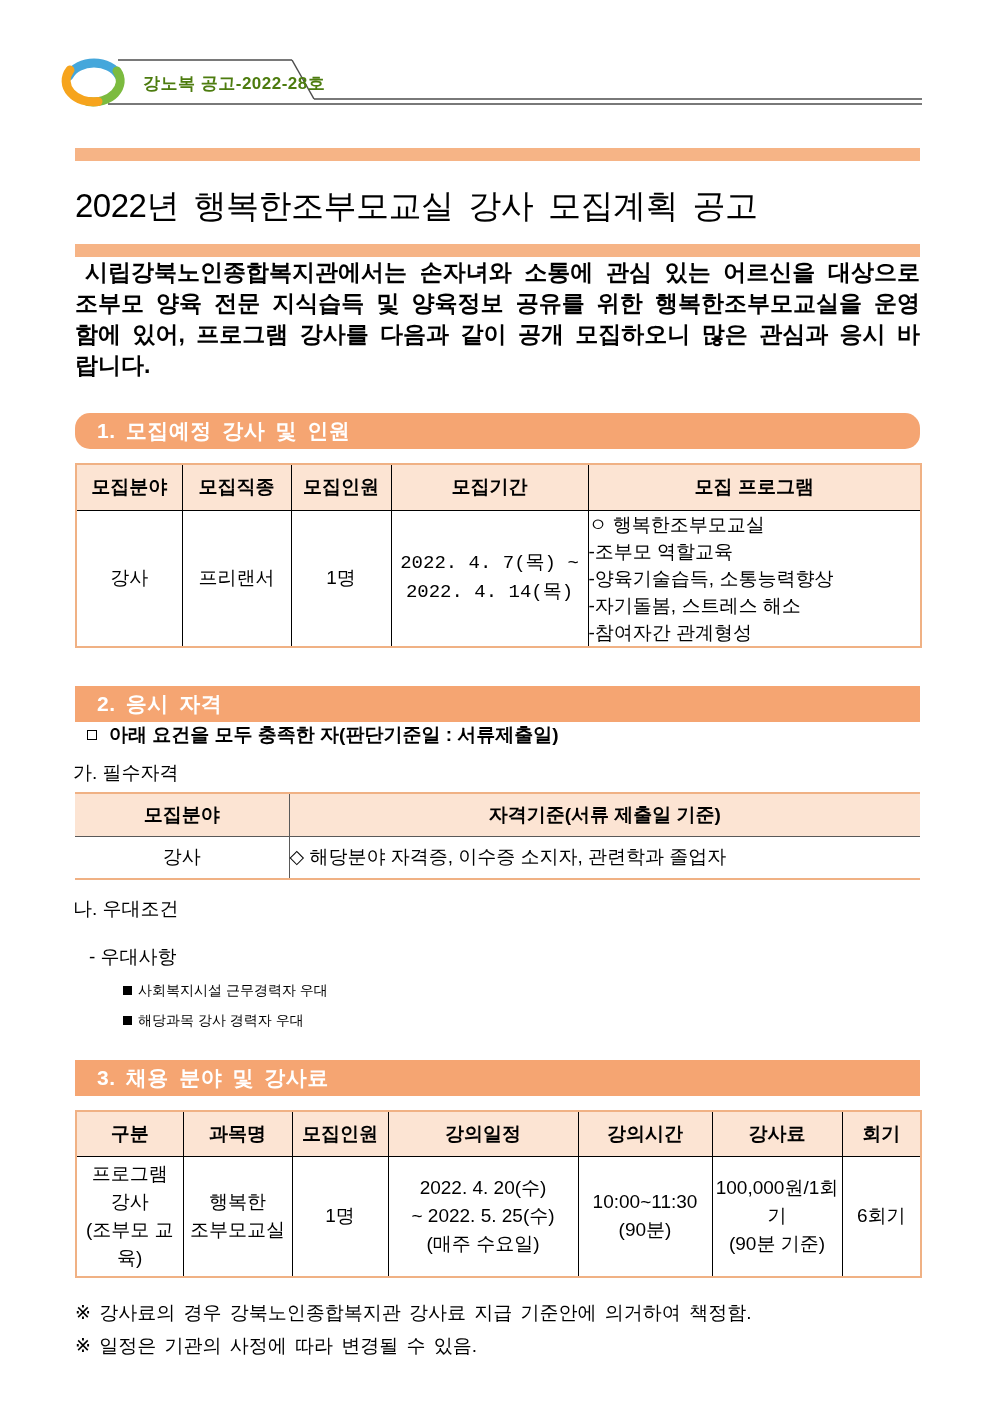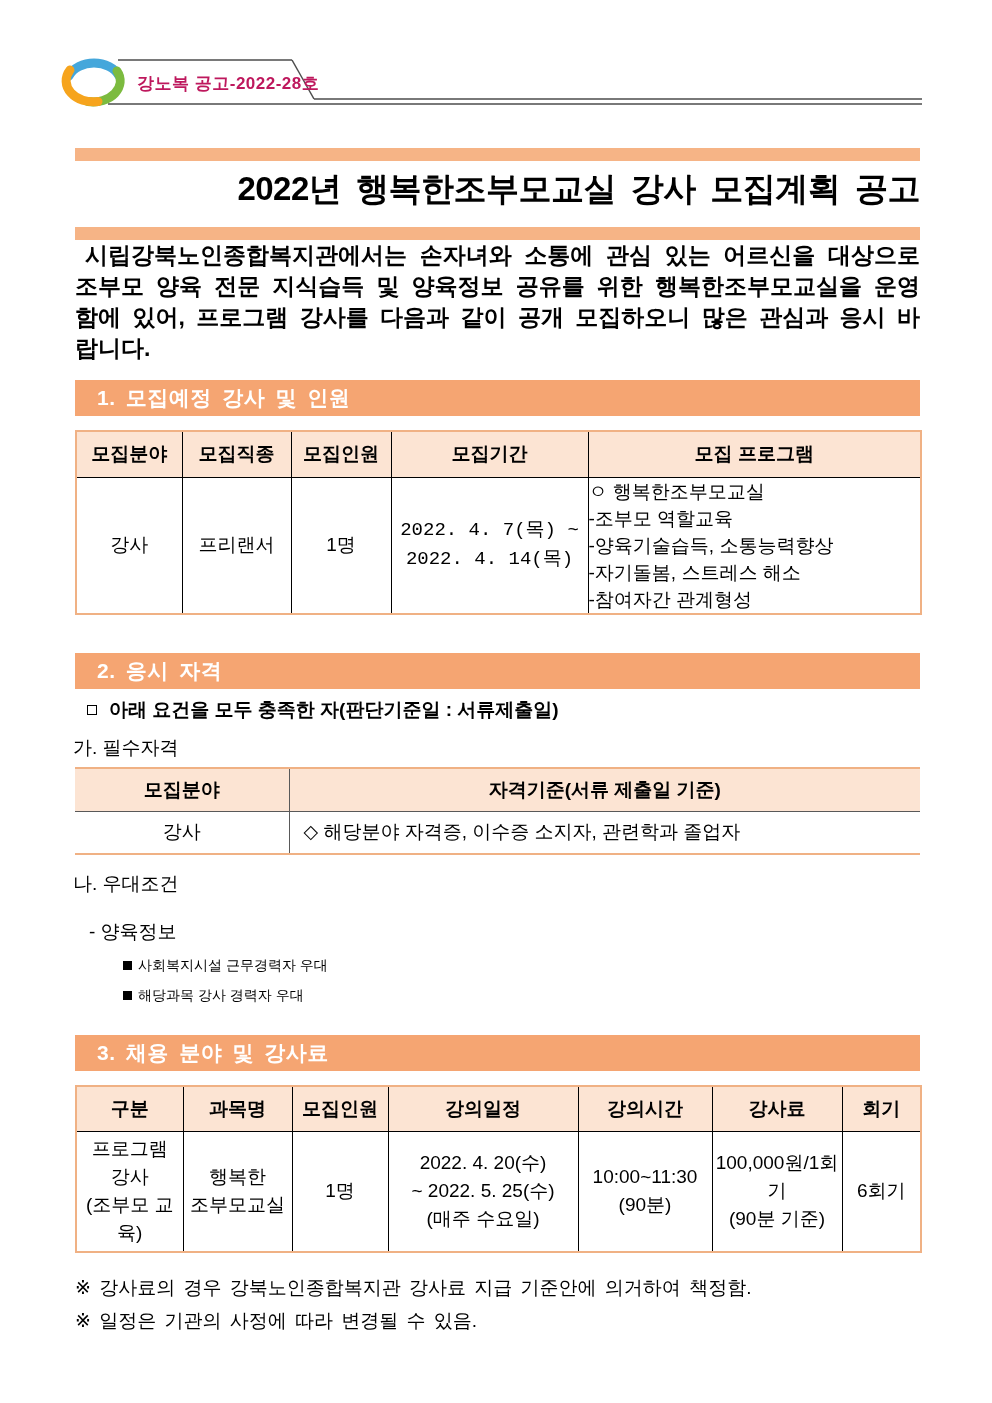--- a/index.html
+++ b/index.html
@@ -11,47 +11,47 @@
     position: relative;
     overflow: hidden;
   }
   .content { padding: 0 72px 0 75px; }
 
   
   .header-area { position: relative; height: 112px; width: 992px; }
   .header-lines { position: absolute; left: 0; top: 0; }
   .logo { position: absolute; left: 58px; top: 52px; }
   .doc-number {
-    position: absolute; left: 137px; top: 72px;
-    font-size: 17px; font-weight: bold; color: #be185d;
+    position: absolute; left: 143px; top: 72px;
+    font-size: 17px; font-weight: bold; color: #4d7c0f;
     letter-spacing: 0.5px;
   }
 
   
   .title-block { margin-top: 36px; }
   .title-bar { height: 13px; background: #F6B486; }
   .doc-title {
-    text-align: right; font-size: 33px; font-weight: bold;
-    padding: 6px 0 15px 0; letter-spacing: -0.5px; word-spacing: 6px;
+    text-align: left; font-size: 33px; font-weight: normal;
+    padding: 23px 0 15px 0; letter-spacing: -0.5px; word-spacing: 6px;
     color: #000000;
   }
 
   
   .intro {
     font-size: 23px; line-height: 31px;
     text-align: justify; word-spacing: 4.5px; text-indent: 10px; font-weight: bold;
   }
 
   
   .section-bar {
     height: 36px; line-height: 36px; background: #F5A572;
     color: #ffffff; font-size: 21px; font-weight: bold;
     padding-left: 22px; letter-spacing: 0.5px; word-spacing: 4px;
   }
-  .sb1 { margin-top: 16px; }
+  .sb1 { margin-top: 32px; border-radius: 15px; }
   .sb2 { margin-top: 38px; }
   .sb3 { margin-top: 30px; }
 
   
   table { border-collapse: collapse; table-layout: fixed; width: 845px; }
   .tbl-full { border: 2px solid #F0B184; margin-top: 14px; }
   .tbl-full th, .tbl-full td { border: 1px solid #000000; }
   th {
     background: #FCE4D3; font-size: 19px; font-weight: bold;
     text-align: center; vertical-align: middle;
@@ -63,28 +63,28 @@
   .cell-left { text-align: left; }
   .period div { line-height: 29px; font-family: Liberation Mono, monospace; }
 
   .tbl-open {
     margin-top: 6px;
     border-top: 2px solid #F0B184; border-bottom: 2px solid #F0B184;
   }
   .tbl-open th { height: 44px; border-bottom: 1px solid #595959; }
   .tbl-open td { height: 42px; }
   .tbl-open .vdiv { border-right: 1px solid #595959; }
-  .tbl-open td.cell-left { padding-left: 14px; }
+  .tbl-open td.cell-left { }
 
   .t3 th { height: 46px; }
   .t3 td { height: 120px; }
   .t3 .cell-lines div { line-height: 28px; }
 
   
-  .req-note { margin: 8px 0 0 12px; font-size: 19px; font-weight: bold; display: flex; align-items: center; }
+  .req-note { margin: 0 0 0 12px; font-size: 19px; font-weight: bold; display: flex; align-items: center; }
   .sq-hollow {
     display: inline-block; width: 10px; height: 10px;
     border: 1.5px solid #000; margin-right: 12px; flex: 0 0 auto;
   }
   .sub-label { margin-top: 12px; font-size: 19px; margin-left: -2px; }
   .sub-label-b { margin-top: 16px; }
   .pref-title { margin: 22px 0 0 14px; font-size: 19px; }
   .pref-item { margin: 12px 0 0 48px; font-size: 14px; display: flex; align-items: center; }
   .sq-filled {
     display: inline-block; width: 9px; height: 9px;
@@ -181,21 +181,21 @@
     </tr>
     <tr>
       <td class="vdiv">강사</td>
       <td class="cell-left">◇ 해당분야 자격증, 이수증 소지자, 관련학과 졸업자</td>
     </tr>
   </tbody>
     </table>
 
   <div class="sub-label sub-label-b">나. 우대조건</div>
 
-  <div class="pref-title">- 양육정보</div>
+  <div class="pref-title">- 우대사항</div>
   <div class="pref-item">
     <span class="sq-filled"></span>
     <span>사회복지시설 근무경력자 우대</span>
   </div>
   <div class="pref-item">
     <span class="sq-filled"></span>
     <span>해당과목 강사 경력자 우대</span>
   </div>
 
   <div class="section-bar sb3">3. 채용 분야 및 강사료</div>

